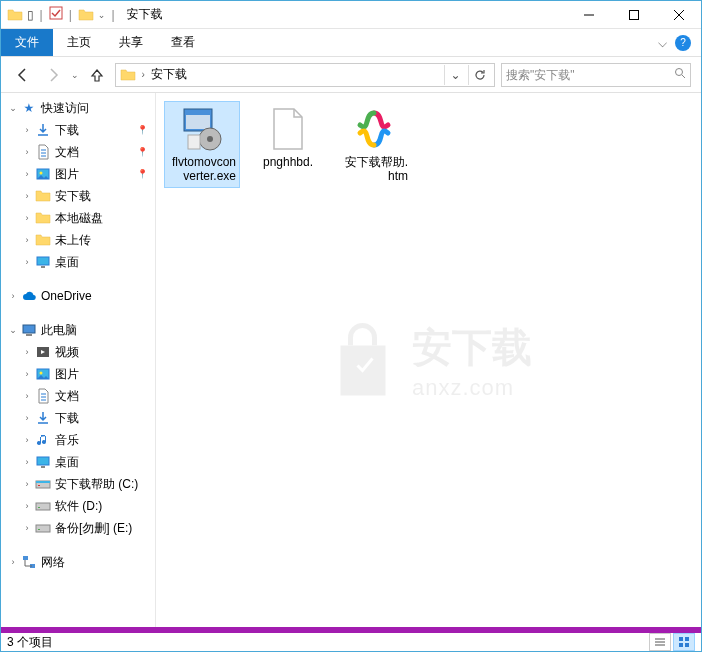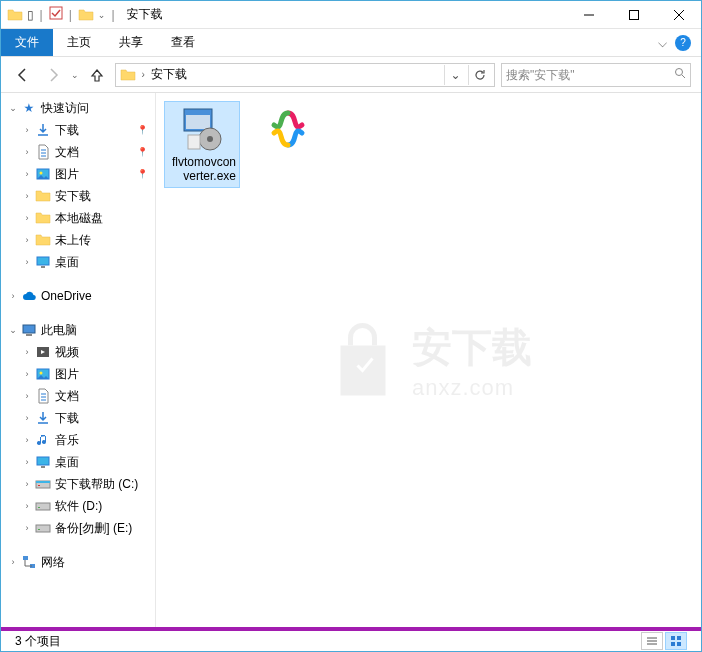--- a/index.html
+++ b/index.html
@@ -48,21 +48,21 @@
 .file-item.selected { background: #cce8ff; border: 1px solid #99d1ff; padding: 3px; }
 .file-thumb { width: 48px; height: 48px; display: flex; align-items: center; justify-content: center; margin-bottom: 2px; }
 .file-label { text-align: right; font-size: 12px; word-break: break-all; line-height: 1.2; }
 
 .watermark { position: absolute; top: 50%; left: 50%; transform: translate(-50%, -50%); opacity: 0.08; display: flex; align-items: center; gap: 12px; pointer-events: none; }
 .wm-bag { width: 75px; height: 80px; }
 .wm-text { display: flex; flex-direction: column; }
 .wm-cn { font-size: 40px; font-weight: bold; color: #333; }
 .wm-en { font-size: 22px; color: #333; letter-spacing: 1px; }
 
-.statusbar { height: 24px; border-top: 4px solid #a21caf; display: flex; align-items: center; padding: 0 14px; font-size: 12px; text-align: center; }
+.statusbar { height: 24px; border-top: 6px solid #a21caf; display: flex; align-items: center; padding: 0 6px; font-size: 12px; text-align: center; }
 .view-toggle { margin-left: auto; display: flex; gap: 2px; }
 .view-btn { width: 22px; height: 18px; border: 1px solid #ccc; display: flex; align-items: center; justify-content: center; font-size: 9px; color: #555; }
 .view-btn.active { background: #cce8ff; border-color: #99d1ff; }
 
 
 .folder-svg { fill: #ffd86b; stroke: #e6b84a; stroke-width: 0.5; }
 .star-icon { color: #2b7cd3; }
 </style>
 </head>
 <body>
@@ -393,28 +393,38 @@
               <circle cx="32" cy="34" r="11" fill="#bbb" stroke="#666"></circle>
               <circle cx="32" cy="34" r="3" fill="#666"></circle>
               <rect x="10" y="30" width="12" height="14" fill="#eee" stroke="#aaa"></rect>
             </svg>
           </div>
           <div class="file-label">flvtomovconverter.exe</div>
         </div>
         <div class="file-item">
           <div class="file-thumb">
             <svg width="48" height="48" viewBox="0 0 48 48">
+              <path d="M10 4h20l8 8v32H10z" fill="#fff" stroke="#bbb" stroke-width="1.5"></path>
+              <path d="M30 4v8h8" fill="none" stroke="#bbb" stroke-width="1.5"></path>
+            </svg>
+          </div>
+          <div class="file-label">pnghhbd.</div>
+        </div>
+        <div class="file-item">
+          <div class="file-thumb">
+            <svg width="48" height="48" viewBox="0 0 48 48">
               <circle cx="24" cy="24" r="6" fill="#fff"></circle>
               <path d="M24 6a6 6 0 0 1 0&lt;0" fill="none"></path>
               <path d="M24 8c10 0 4 20 14 12" fill="none" stroke="#e91e63" stroke-width="5" stroke-linecap="round"></path>
               <path d="M24 8c-10 0-4 20-14 12" fill="none" stroke="#4caf50" stroke-width="5" stroke-linecap="round"></path>
               <path d="M24 40c10 0 4-20 14-12" fill="none" stroke="#2196f3" stroke-width="5" stroke-linecap="round"></path>
               <path d="M24 40c-10 0-4-20-14-12" fill="none" stroke="#ffc107" stroke-width="5" stroke-linecap="round"></path>
             </svg>
           </div>
+          <div class="file-label">安下载帮助.htm</div>
         </div>
       </div>
     <div class="watermark">
       <svg class="wm-bag" viewBox="0 0 75 80">
           <path d="M15 25h45v50H15z" fill="#444"></path>
           <path d="M25 25v-8a12 12 0 0 1 24 0v8" fill="none" stroke="#444" stroke-width="5"></path>
           <path d="M32 45l5 5 10-12" fill="none" stroke="#fff" stroke-width="3"></path>
         </svg>
       <div class="wm-text">
         <span class="wm-cn">安下载</span>

